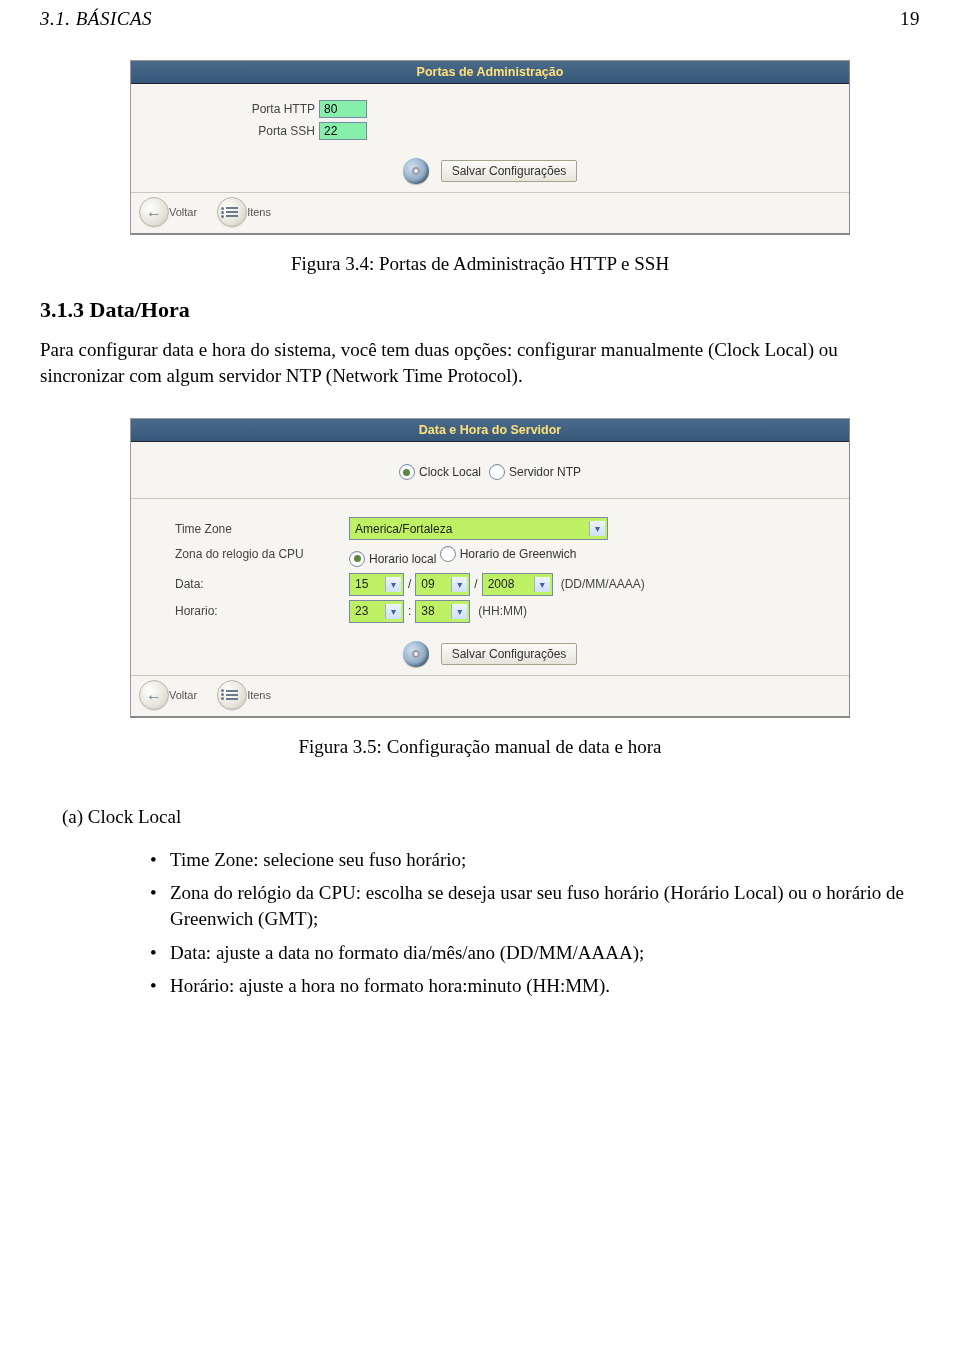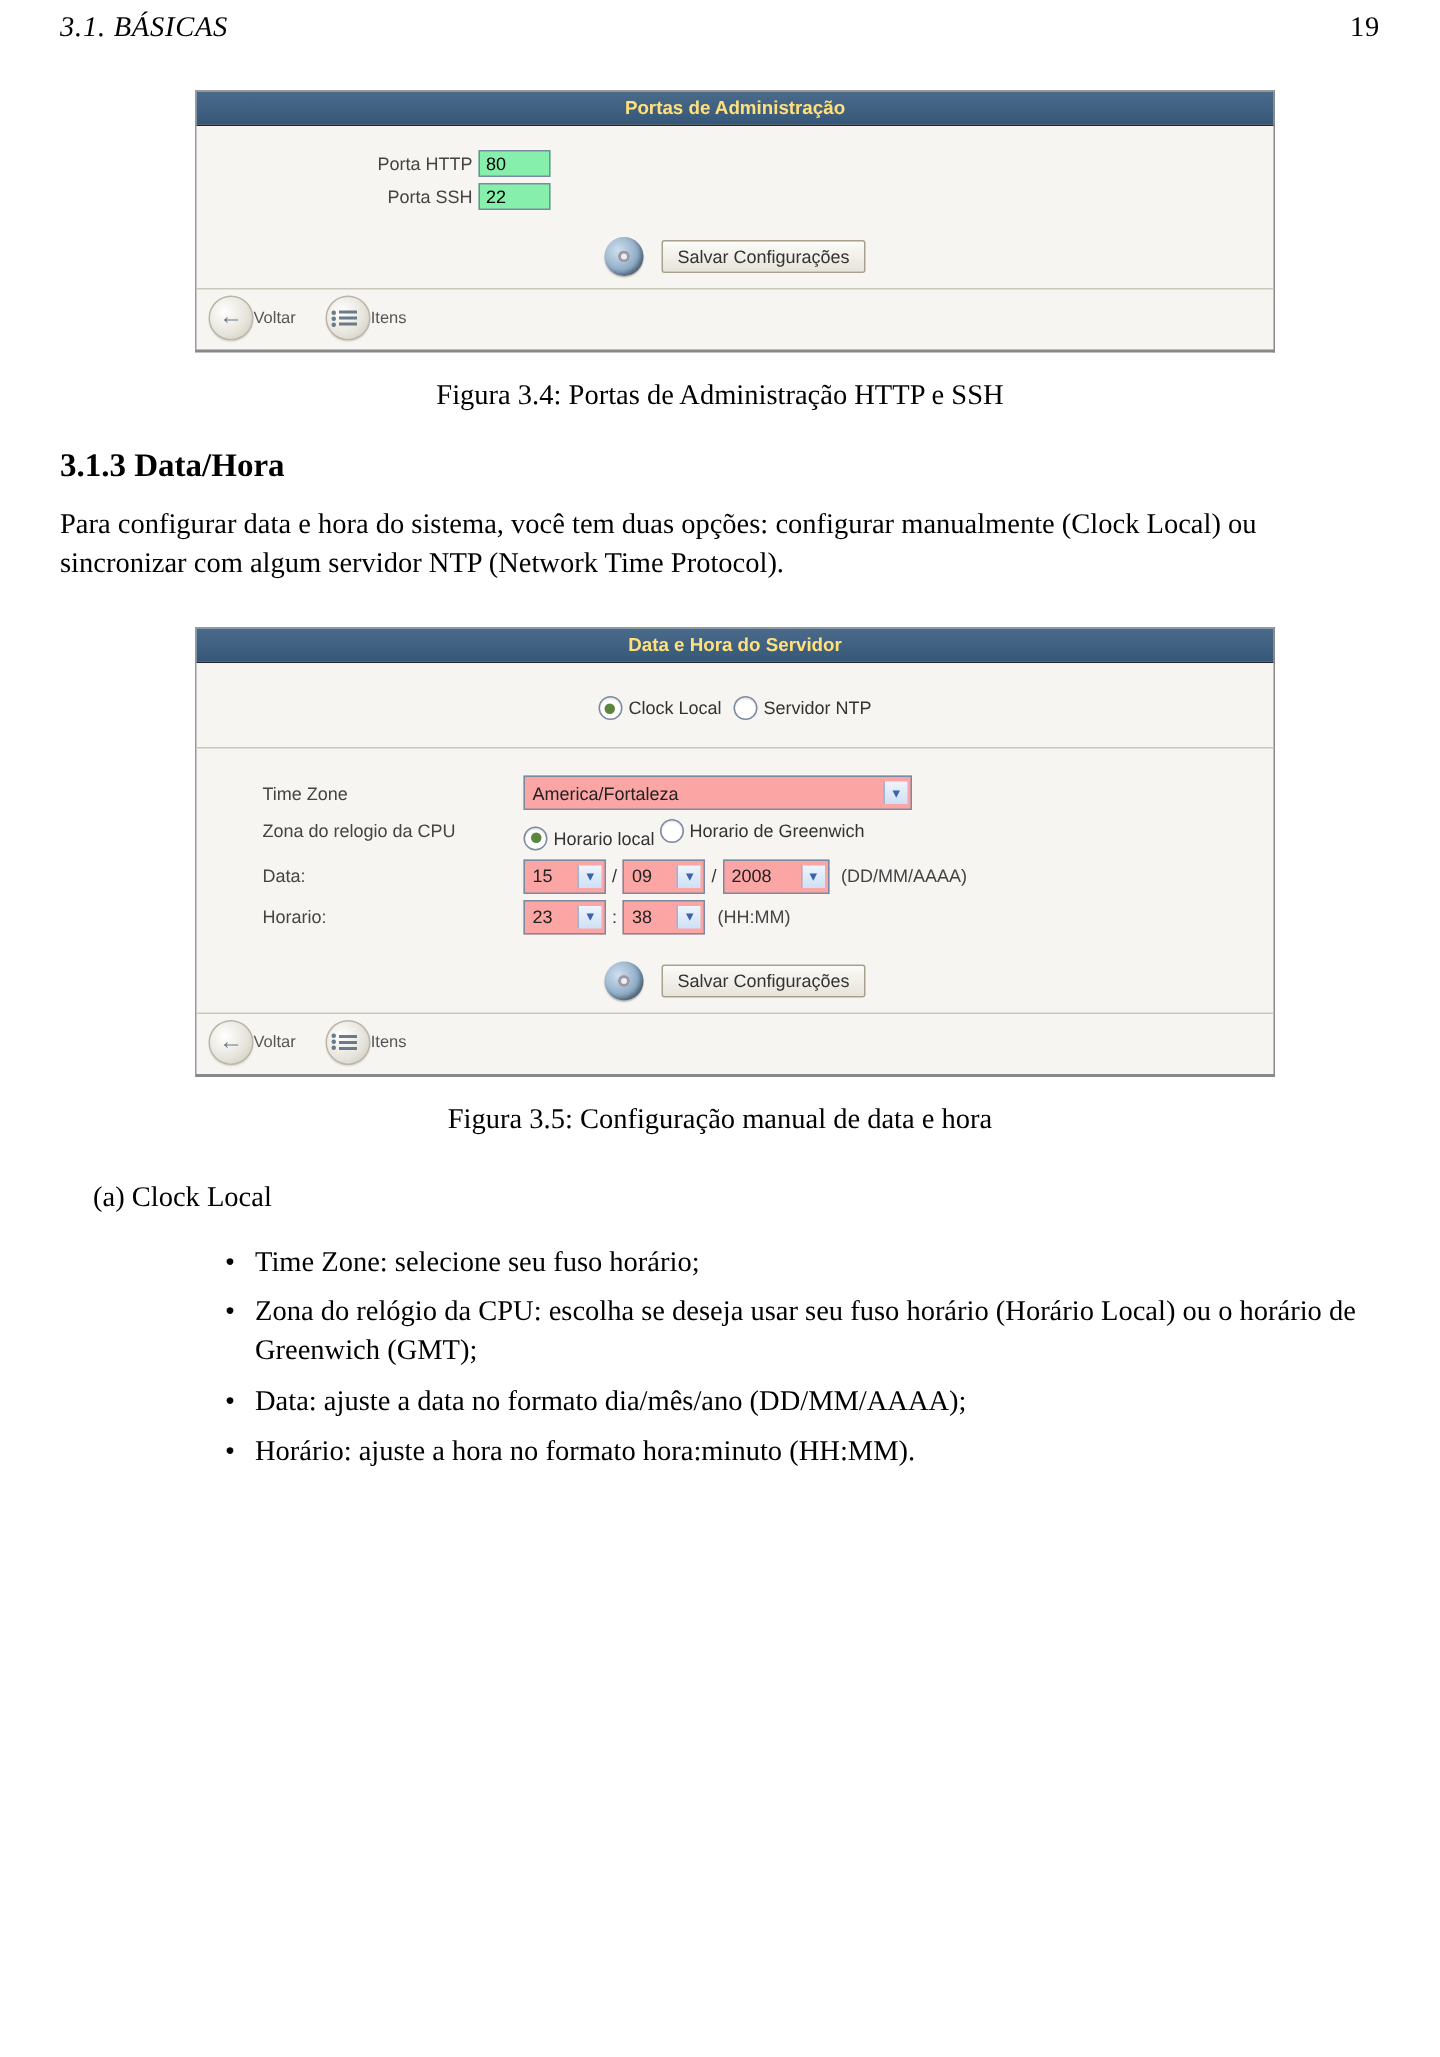--- a/index.html
+++ b/index.html
@@ -146,37 +146,37 @@
   }
   .radio {
     width:14px;height:14px;border-radius:50%;
     border:1px solid #7a8aa0;background:#fff;display:inline-flex;align-items:center;justify-content:center;
     box-shadow: inset 0 1px 1px rgba(0,0,0,0.1);
   }
   .radio.checked::after{content:"";width:7px;height:7px;border-radius:50%;background:#5a863d;}
   .hr-line{height:1px;background:#cbc7ba;margin:0 -20px 18px -20px;}
 
   .select {
-    border:1px solid #7a8aa0;background:#fca5a5;
+    border:1px solid #7a8aa0;background:#bef264;
     display:inline-flex;align-items:center;justify-content:space-between;
     padding:1px 2px 1px 5px;height:19px;font-size:12px;color:#222;
   }
   .select .chev{
     width:15px;height:15px;border-left:1px solid #9fb2d0;
     display:flex;align-items:center;justify-content:center;color:#3a63a8;font-size:10px;
     background:linear-gradient(#eef4fc,#cfe0f5);
   }
   .inline{display:inline-flex;align-items:center;gap:4px;}
   .tz-select{width:250px;}
   .small-select{width:46px;}
   .hint{color:#444;margin-left:4px;}
 
   .list-section {
     font-size:19px;
-    margin-top:30px;
+    margin-top:48px;
   }
   .lvl1 {
     margin: 6px 0 6px 22px;
   }
   .lvl2 {
     margin-left: 70px;
   }
   .lvl2 li{
     margin: 8px 0;
     line-height:1.35;

